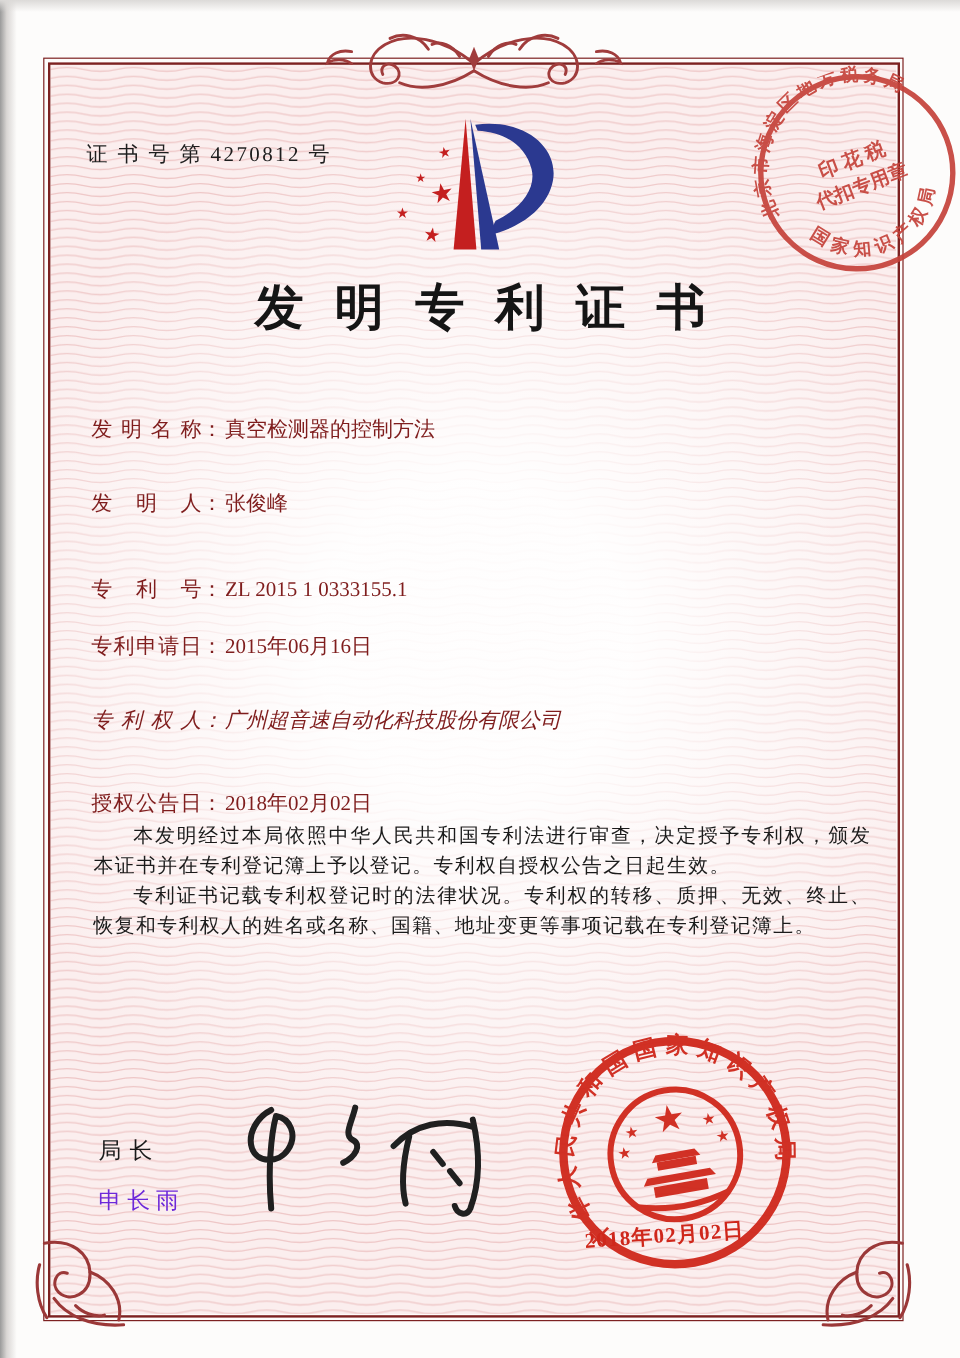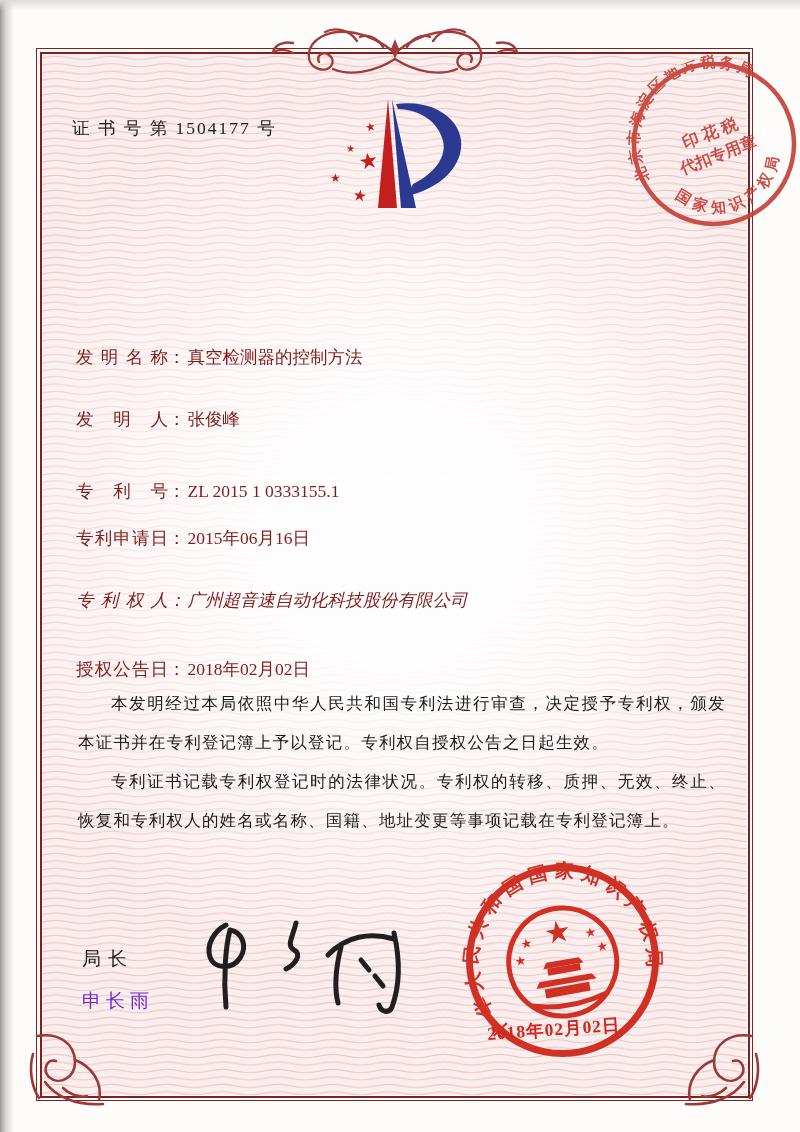--- a/index.html
+++ b/index.html
@@ -32,21 +32,21 @@
     font-size:41px; font-weight:600; color:#151515; letter-spacing:26px; text-indent:26px; }
 
   .fields { position:absolute; left:76px; top:0; width:640px; }
   .field-row { position:absolute; left:0; font-size:17.5px; color:#7f1d1d; white-space:nowrap; }
   .field-label { display:inline-block; width:92px; text-align:justify; text-align-last:justify; vertical-align:bottom; }
   .field-colon { display:inline-block; margin:0 2px 0 0; }
   .row-0 { top:345px; } .row-1 { top:407px; } .row-2 { top:467px;margin-top:12px; }
   .row-3 { top:526px; } .row-4 { top:588px;font-style:italic; } .row-5 { top:657px; }
 
   .body-text { position:absolute; left:78px; top:684px; width:648px; font-size:16.5px;
-    line-height:39px; color:#1b1b1b; text-align:justify; letter-spacing:1.2px; }
+    line-height:25px; color:#1b1b1b; text-align:justify; letter-spacing:1.2px; }
   .body-text p { text-indent:2em; }
 
   .sig-title { position:absolute; left:82px; top:946px; font-size:19px; color:#1a1a1a; letter-spacing:7px; }
   .sig-name  { position:absolute; left:82px; top:988px; font-size:19px; color:#6d28d9; letter-spacing:5px; }
   .signature { position:absolute; left:168px; top:903px; }
 
   .office-seal { position:absolute; left:460px; top:858px; transform:rotate(-10deg); opacity:.95; }
   .seal-date { position:absolute; left:487px; top:1016px; width:170px; font-size:17.5px; font-weight:700;
     color:#cf271b; letter-spacing:1px; transform:rotate(-4deg); white-space:nowrap; }
 
@@ -107,21 +107,21 @@
         <path d="M12,6 C34,2 50,14 50,32 C50,48 34,56 24,47 C17,40 22,28 31,31"></path>
         <path d="M50,30 C66,36 78,52 74,70"></path>
         <path d="M20,52 C30,66 50,76 78,74"></path>
         <path d="M8,24 C4,38 6,56 14,68"></path>
         <path d="M38,58 C44,64 54,68 62,66"></path>
       </g>
     </svg>
   </div>
 
   <div class="content">
-    <div class="cert-no">证 书 号 第 1504177 号</div>
+    <div class="cert-no">证 书 号 第 4270812 号</div>
 
     <svg class="logo" width="155" height="122" viewBox="0 0 155 122">
       <path d="M74,12 C118,6 146,34 138,62 C131,87 104,100 85,104 L91,92 C112,82 125,65 121,49 C116,29 98,18 76,17 Z" fill="#2b3990"></path>
       <polygon points="70,7 79,116 94,116" fill="#2b3990"></polygon>
       <polygon points="66,7 56,116 75,116" fill="#c41f1f"></polygon>
       <g fill="#c41f1f" font-family="'DejaVu Sans',sans-serif">
         <text x="44" y="40" font-size="12" transform="rotate(-12 44 40)">★</text>
         <text x="24" y="60" font-size="10">★</text>
         <text x="38" y="78" font-size="22" transform="rotate(-10 38 78)">★</text>
         <text x="8" y="90" font-size="12">★</text>
@@ -138,20 +138,21 @@
       <text fill="#c5423a" font-size="15" font-weight="600" letter-spacing="3">
         <textPath href="#taxTop" startOffset="4">北京市海淀区地方税务局</textPath>
       </text>
       <text fill="#c5423a" font-size="15" font-weight="600" letter-spacing="5">
         <textPath href="#taxBot" startOffset="6">国家知识产权局</textPath>
       </text>
       <text x="86" y="80" text-anchor="middle" fill="#c5423a" font-size="16.5" font-weight="700">印 花 税</text>
       <text x="86" y="103" text-anchor="middle" fill="#c5423a" font-size="16" font-weight="700">代扣专用章</text>
     </svg>
 
+    <div class="doc-title">发明专利证书</div>
 
     <div class="fields">
       <div class="field-row row-0"><span class="field-label">发明名称</span><span class="field-colon">：</span><span>真空检测器的控制方法</span></div>
       <div class="field-row row-1"><span class="field-label">发明人</span><span class="field-colon">：</span><span>张俊峰</span></div>
       <div class="field-row row-2"><span class="field-label">专利号</span><span class="field-colon">：</span><span>ZL 2015 1 0333155.1</span></div>
       <div class="field-row row-3"><span class="field-label">专利申请日</span><span class="field-colon">：</span><span>2015年06月16日</span></div>
       <div class="field-row row-4"><span class="field-label">专利权人</span><span class="field-colon">：</span><span>广州超音速自动化科技股份有限公司</span></div>
       <div class="field-row row-5"><span class="field-label">授权公告日</span><span class="field-colon">：</span><span>2018年02月02日</span></div>
     </div>
 

